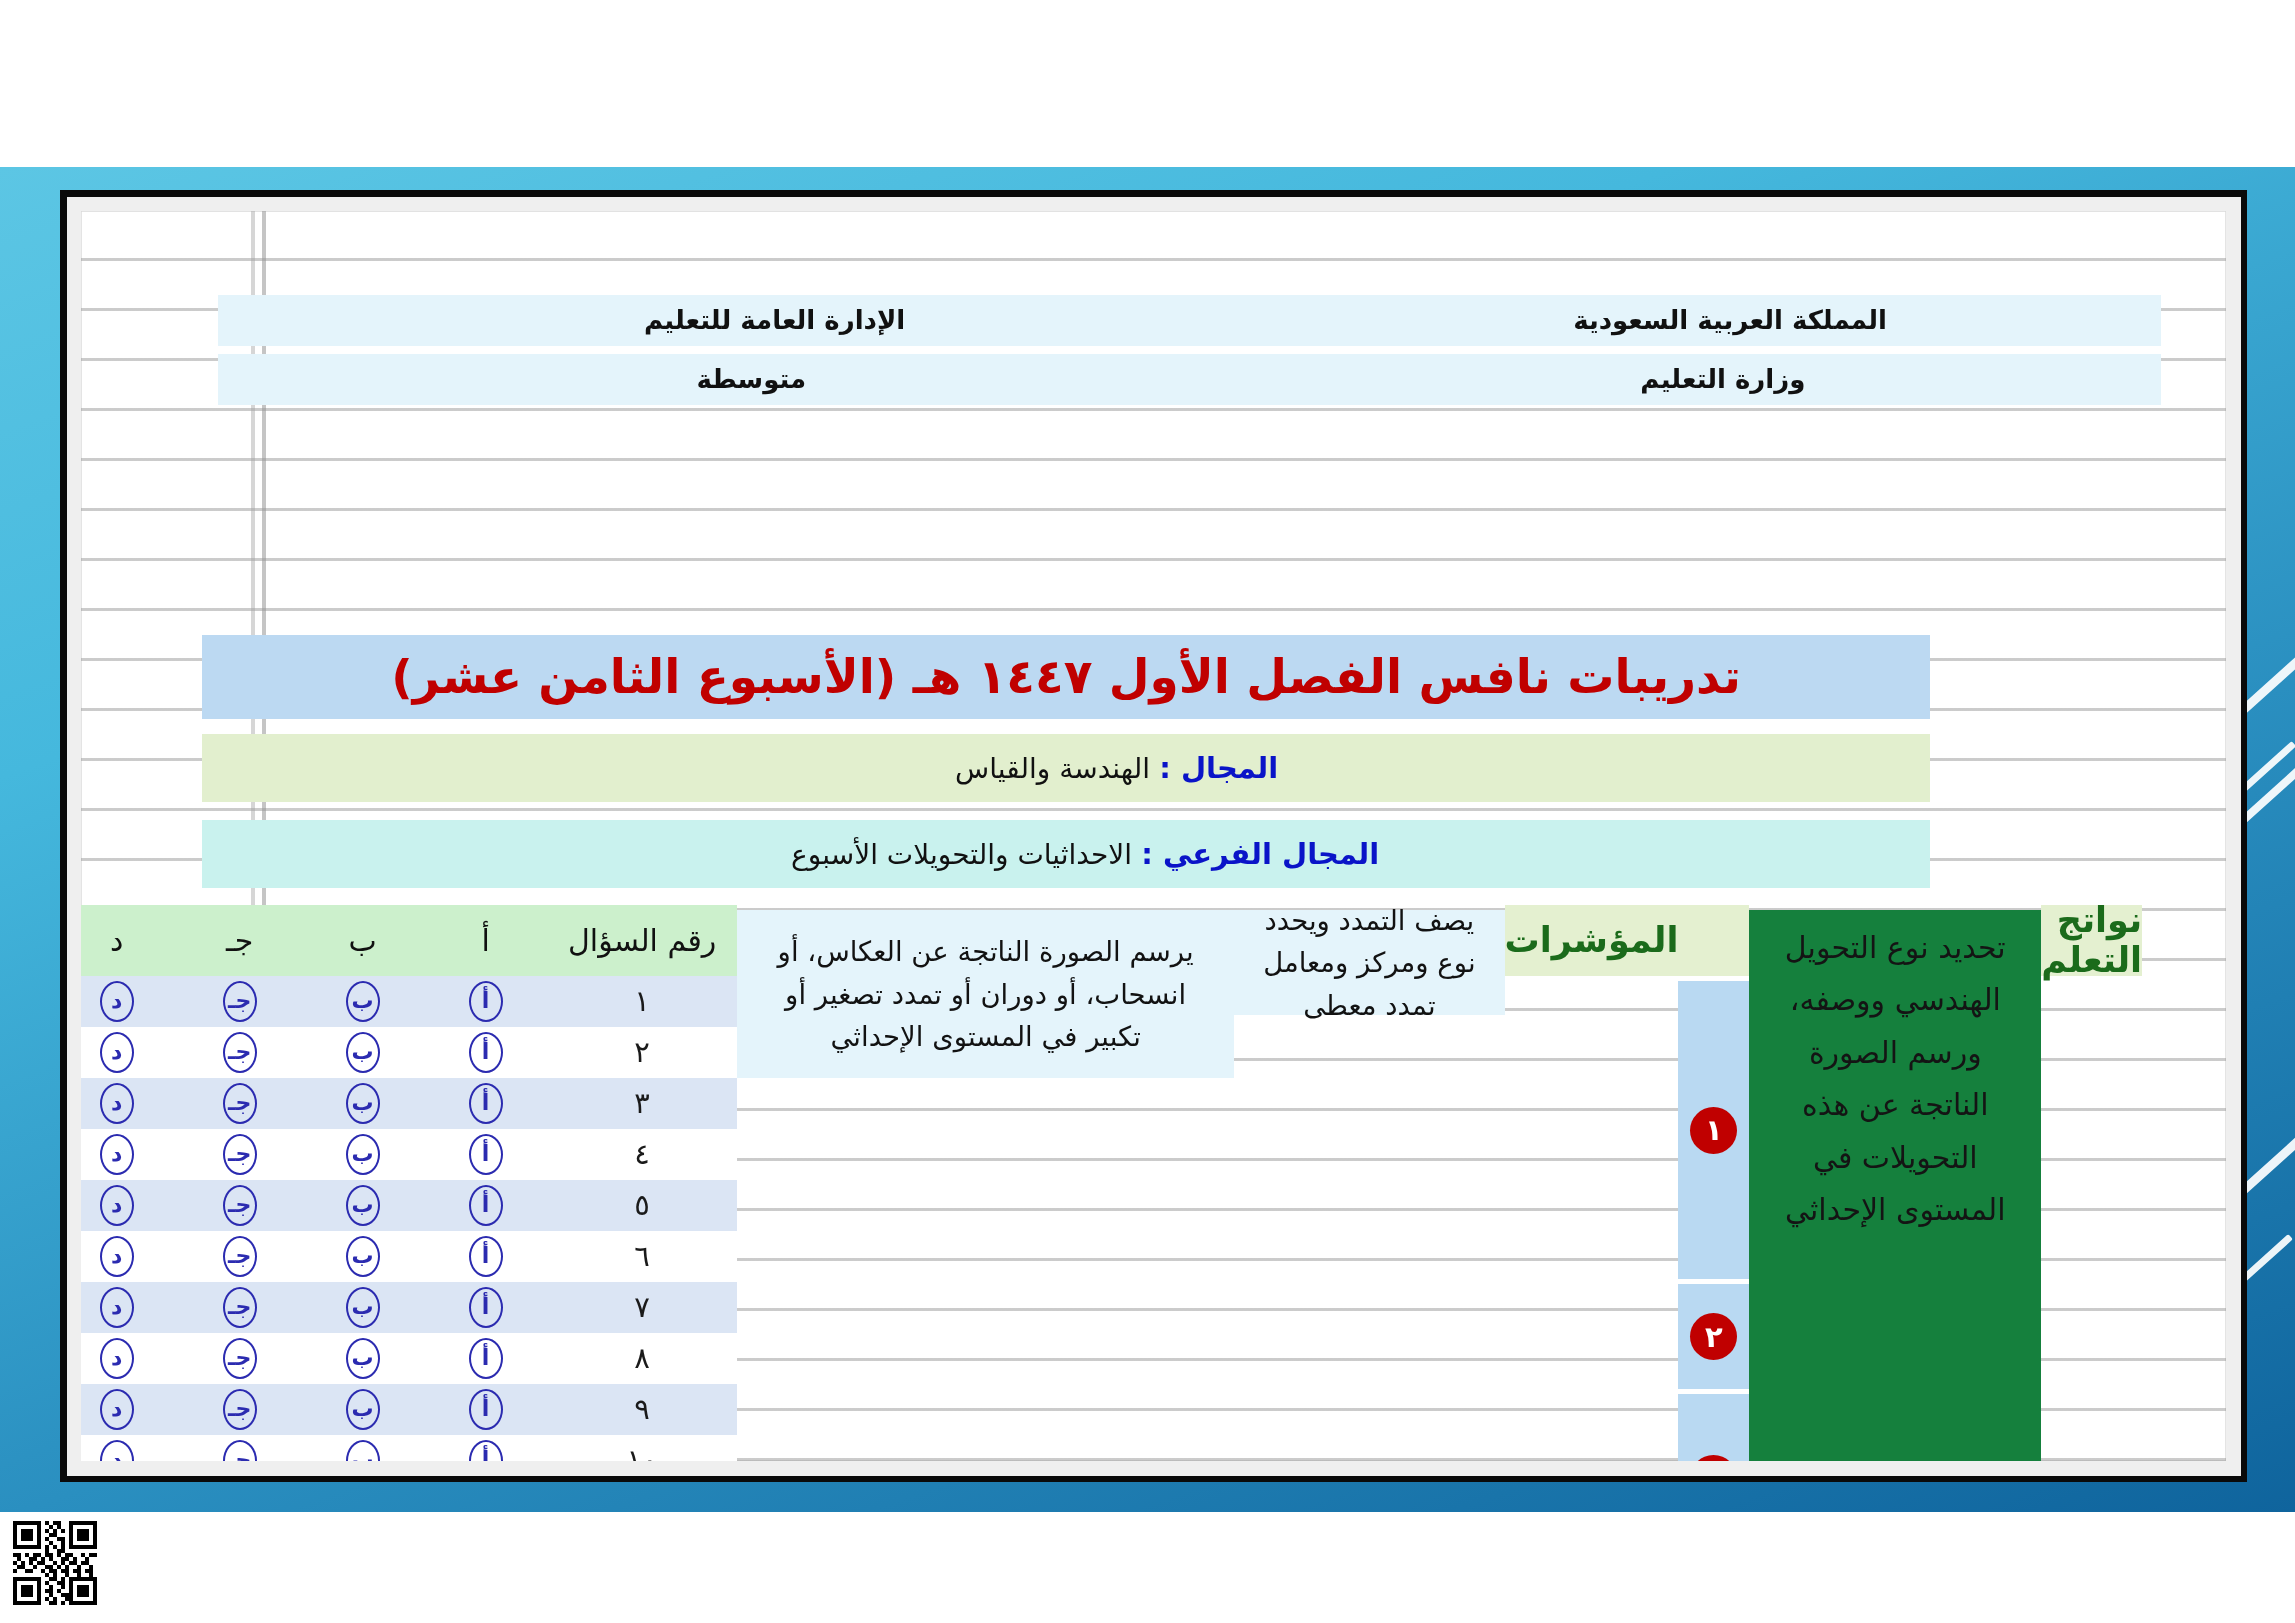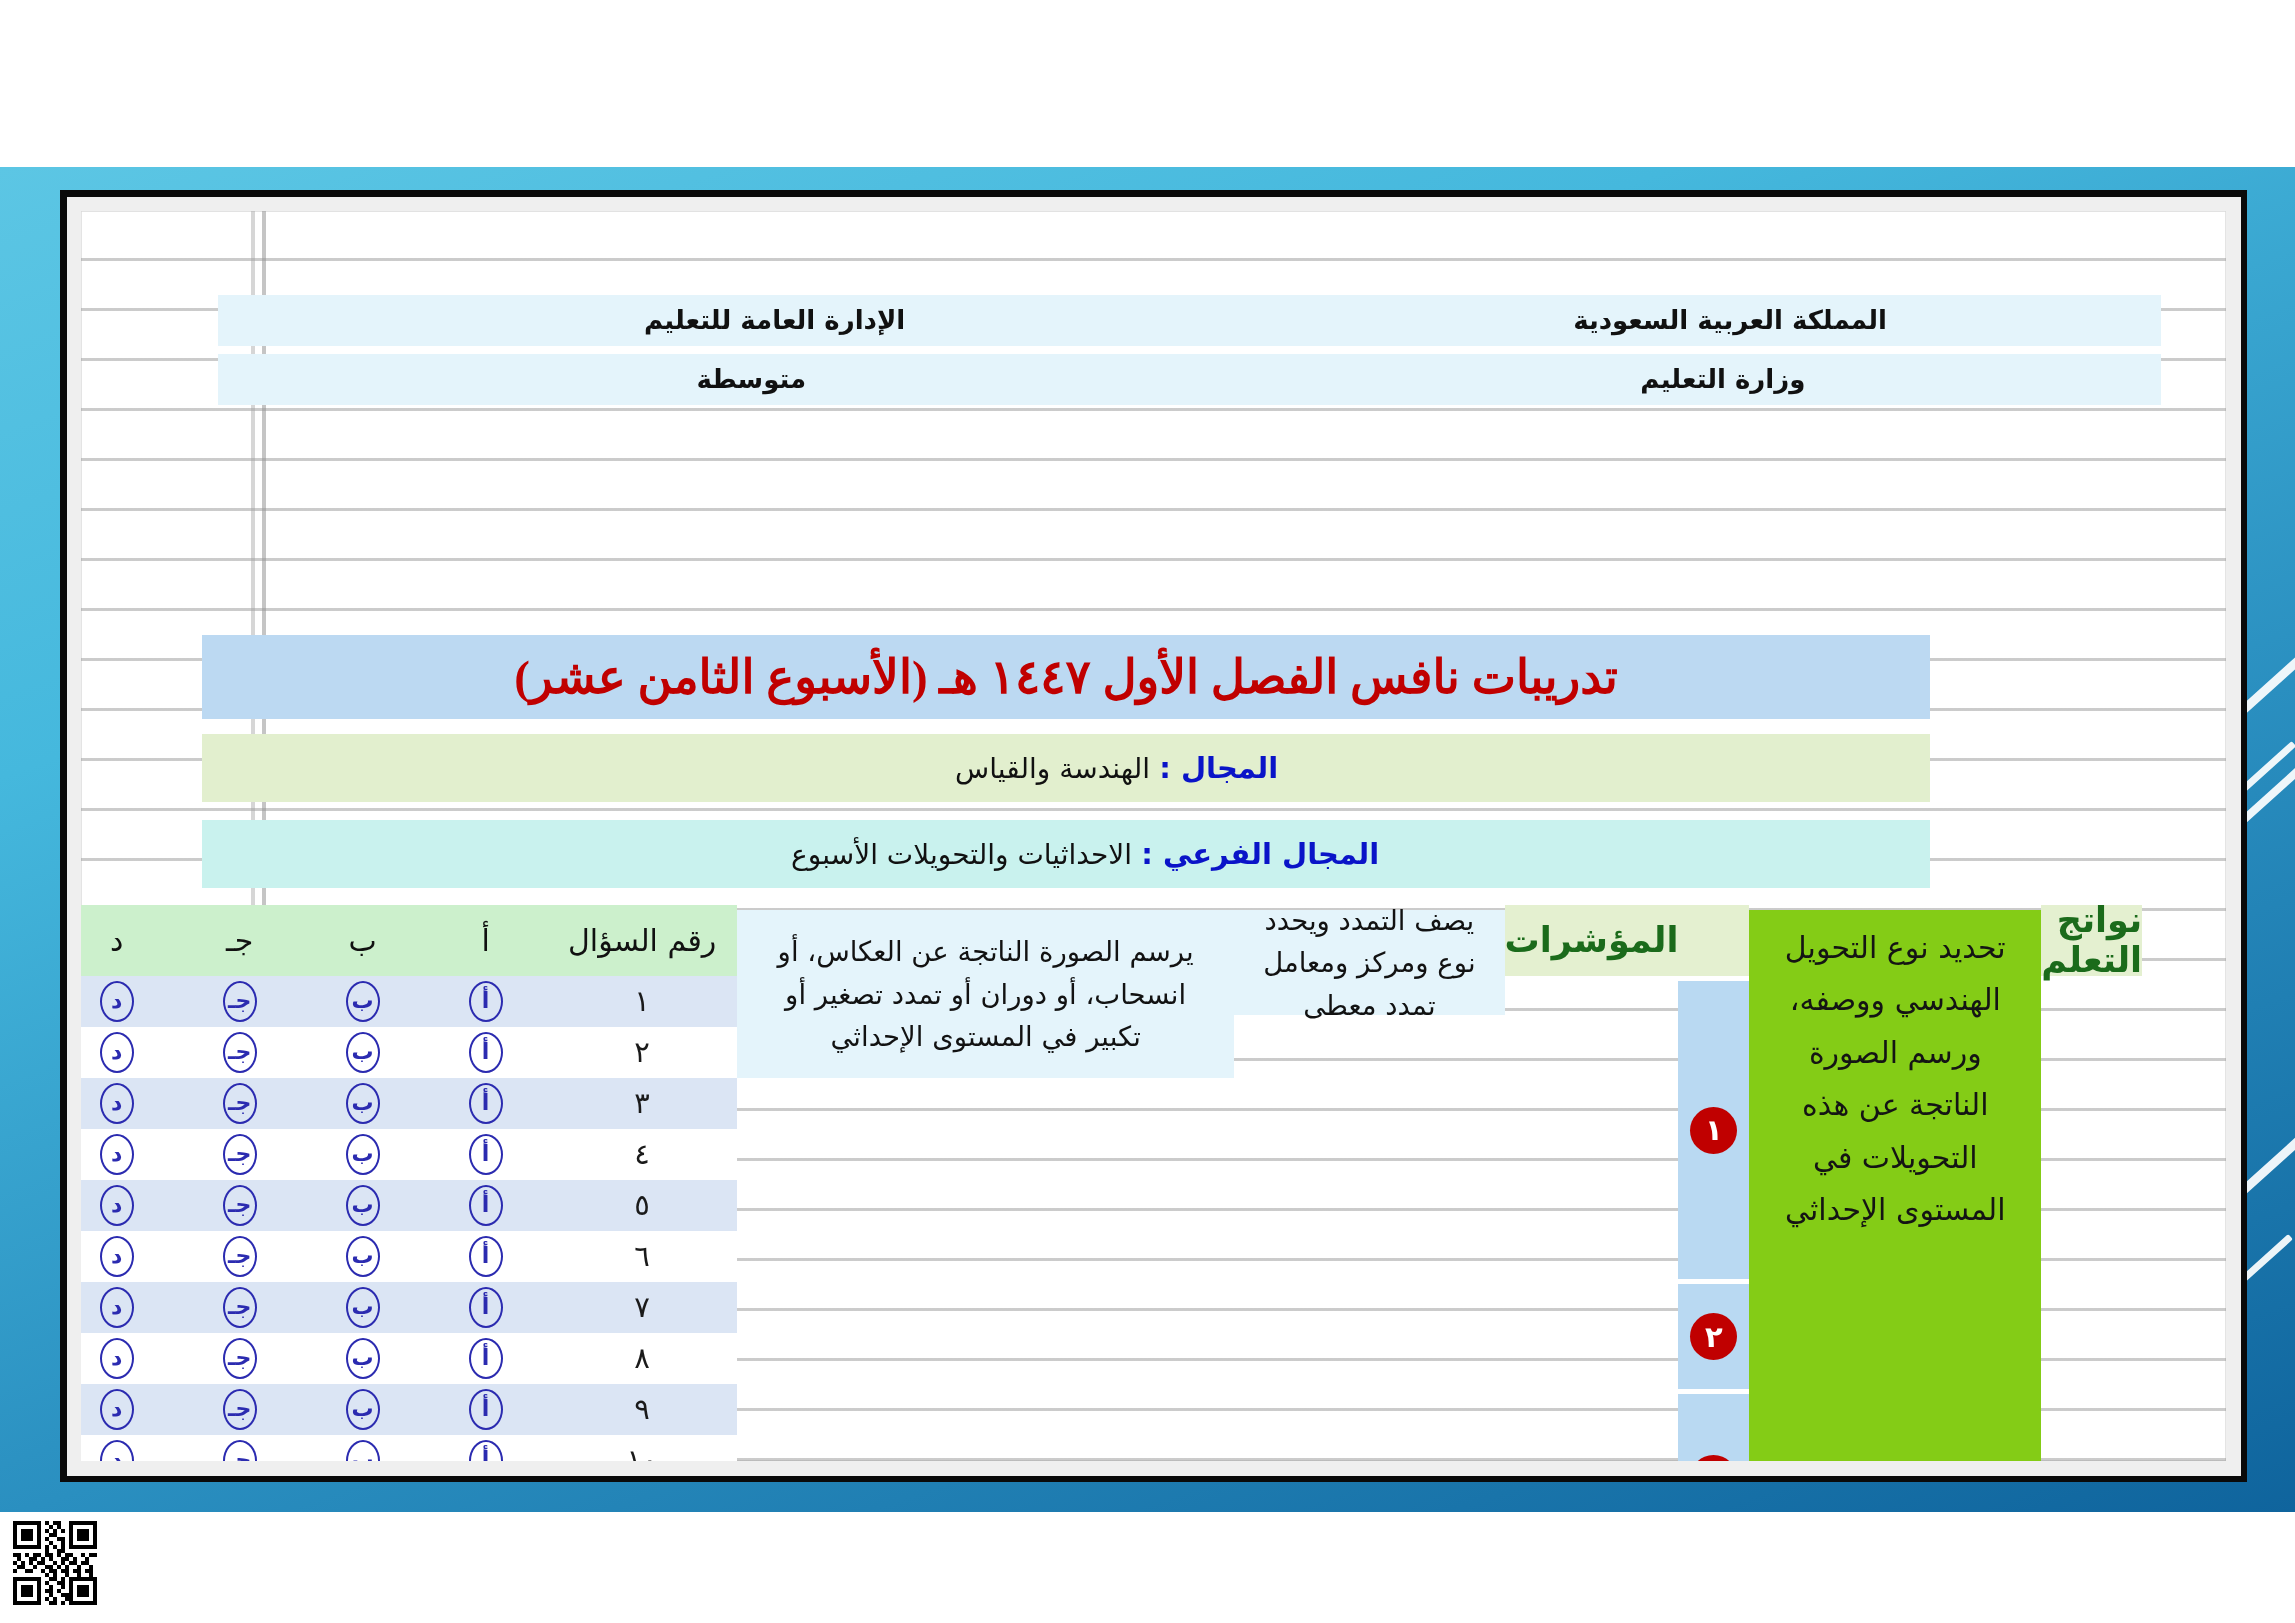--- a/index.html
+++ b/index.html
@@ -135,21 +135,20 @@
   #title-banner {
     position: absolute;
     right: 296px;
     top: 424px;
     width: 1728px;
     height: 84px;
     background: #bcd9f2;
     display: flex;
     align-items: center;
     justify-content: center;
-    font-family: Liberation Serif, serif;
   }
   #title-banner .title-text {
     font-size: 47px;
     font-weight: bold;
     color: #c00000;
     white-space: nowrap;
   }
 
   
   .field-row {
@@ -205,21 +204,21 @@
     height: 71px;
     background: #e4f0d0;
     display: flex;
     align-items: center;
     justify-content: center;
     font-size: 35px;
     font-weight: bold;
     color: #1b6b1b;
   }
   #outcome-body {
-    background: #84cc16;
+    background: #15803d;
     flex: 1 1 auto;
     display: flex;
     align-items: flex-start;
     justify-content: center;
     padding: 11.8px 17px 17px 17px;
     box-sizing: border-box;
     margin-top: 5.2px;
   }
   #outcome-text {
     font-size: 30px;

